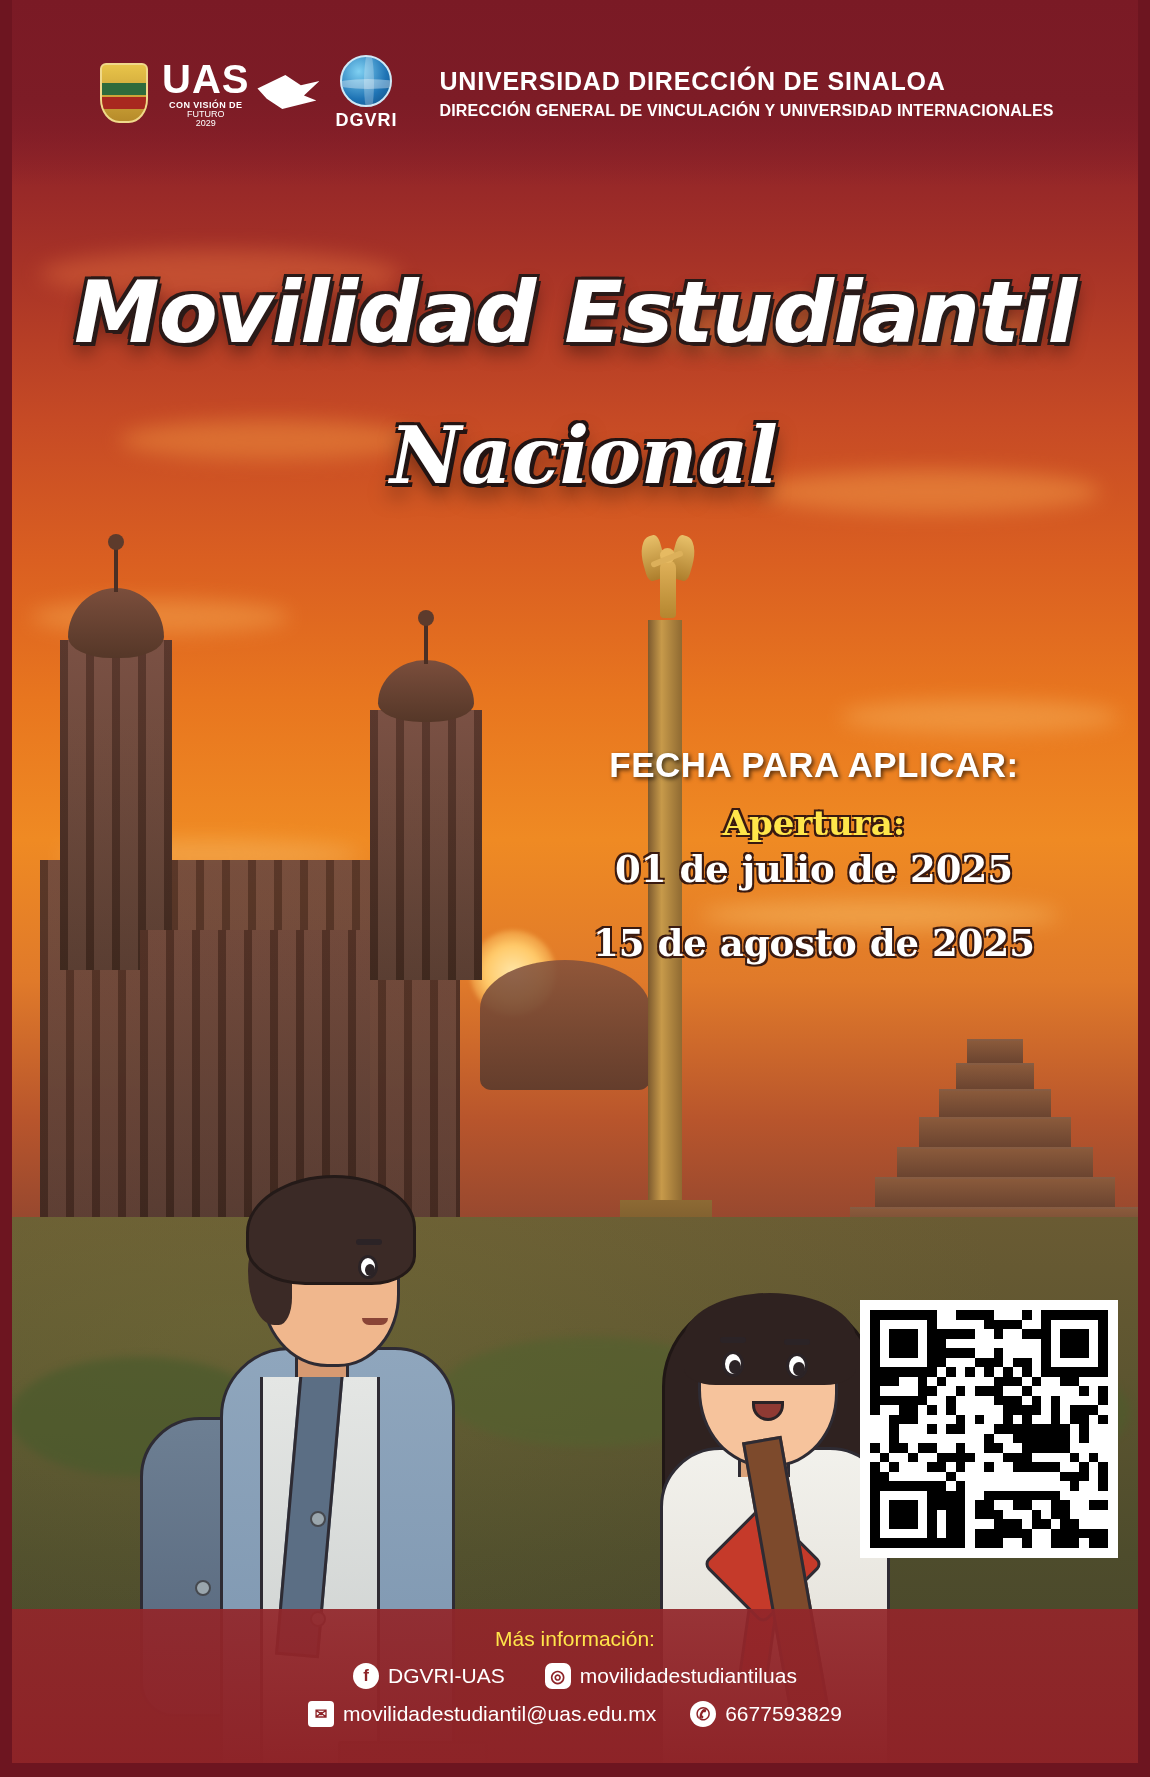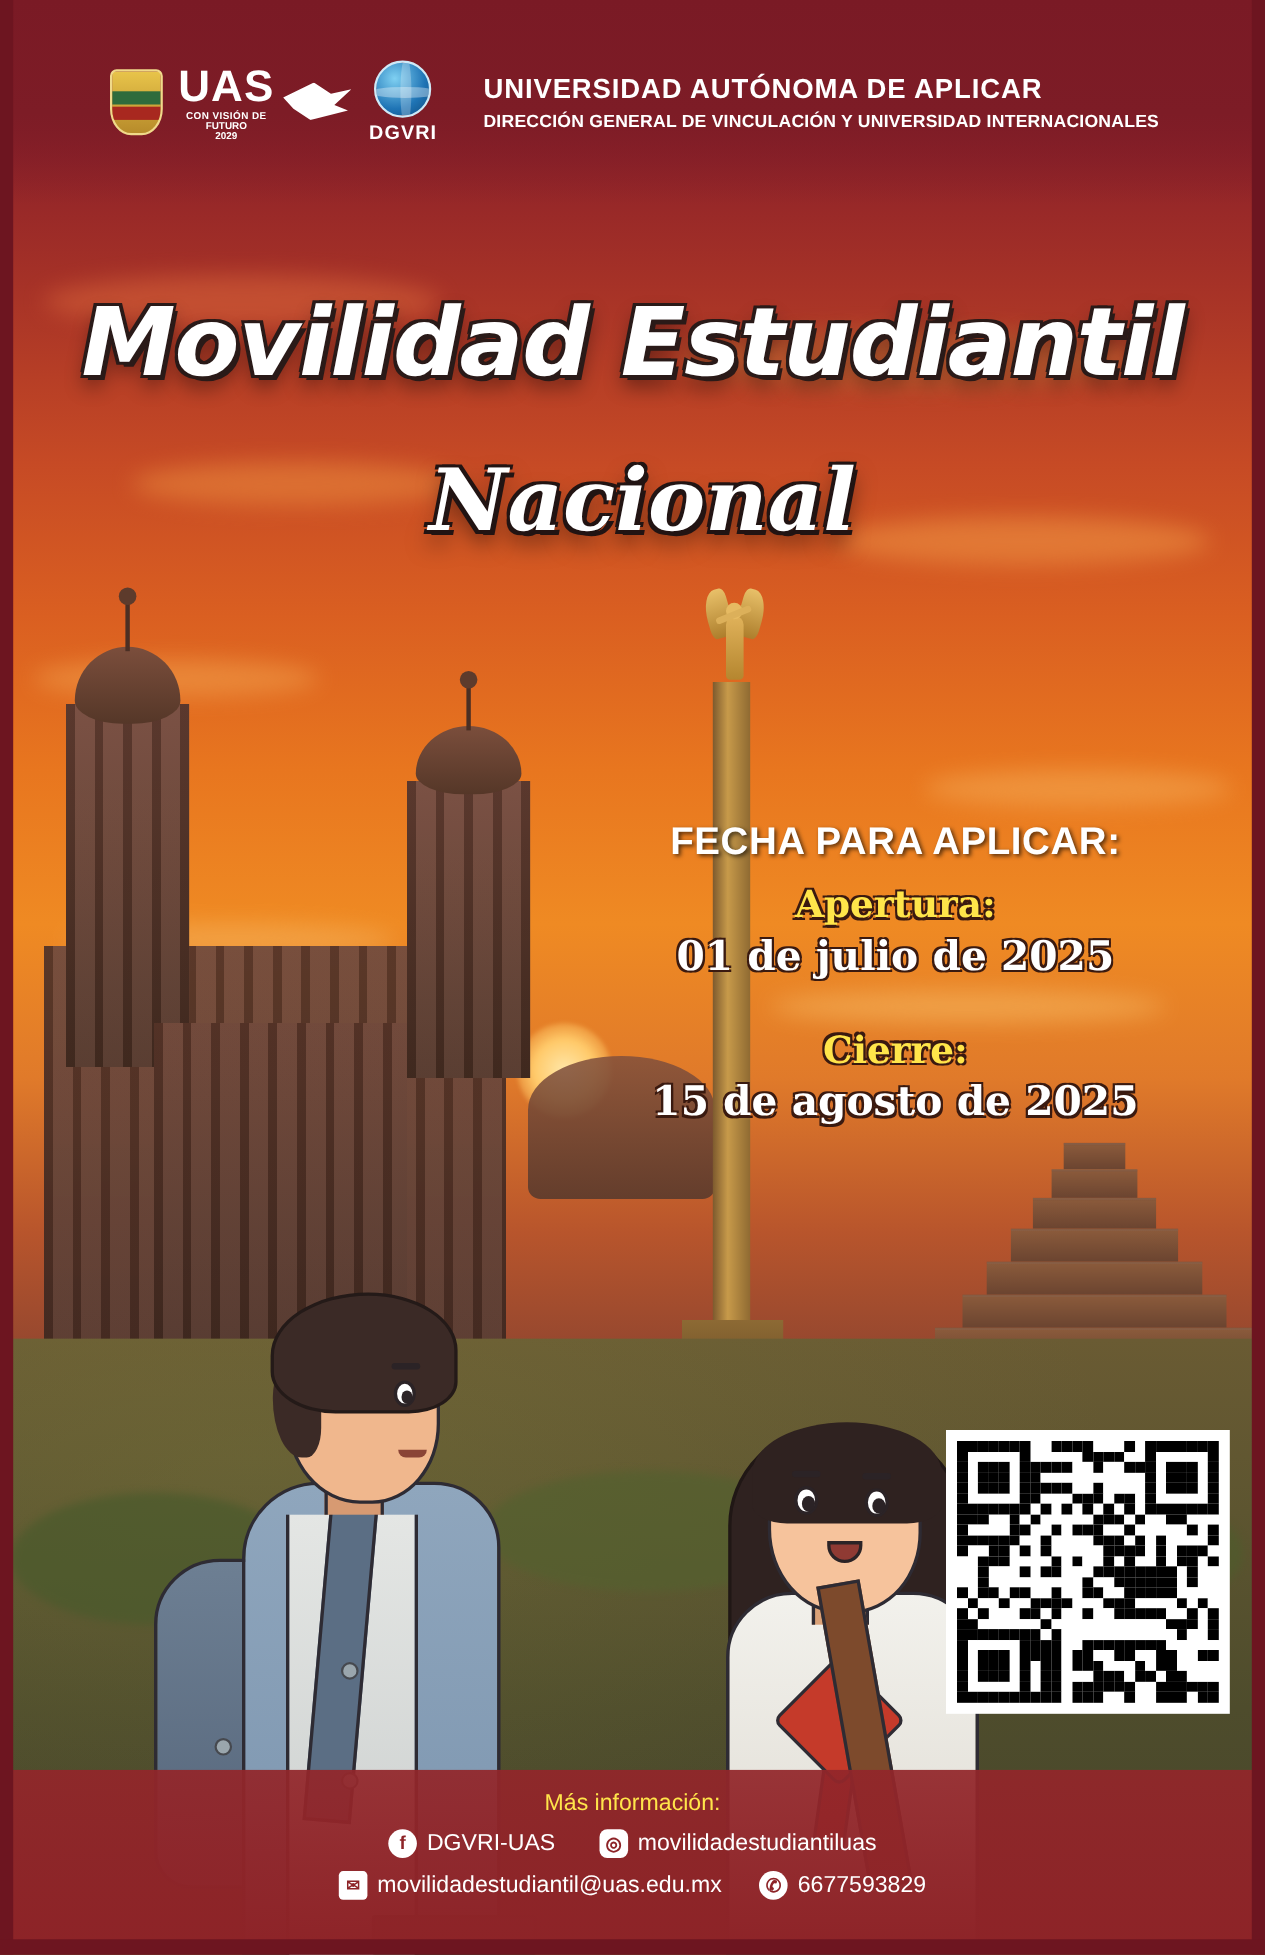--- a/index.html
+++ b/index.html
@@ -340,21 +340,21 @@
   }
   .logo-uas {
     color: #fff; line-height: 1; text-align: center;
   }
   .logo-uas .big {
     font-size: 40px; font-weight: bold; letter-spacing: 1px;
   }
   .logo-uas .small {
     font-size: 9px; font-weight: bold; letter-spacing: 0.4px; margin-top: 2px;
   }
-  .logo-uas .small2 { font-size: 9px; font-weight: bold; }
+  .logo-uas .small2 { font-size: 9px; font-weight: normal; }
   .uas-eagle {
     position: relative; width: 64px; height: 52px; margin-left: -6px;
   }
   .uas-eagle:before {
     content: ""; position: absolute; left: 0; top: 8px;
     width: 62px; height: 34px;
     background: #fff;
     clip-path: polygon(0% 40%, 45% 0%, 70% 30%, 100% 18%, 75% 60%, 95% 75%, 40% 100%, 15% 70%);
   }
   .logo-dgvri { text-align: center; color: #fff; }
@@ -613,34 +613,33 @@
         <div class="small2">FUTURO</div>
         <div class="small2">2029</div>
       </div>
       <div class="uas-eagle"></div>
       <div class="logo-dgvri">
         <div class="globe"></div>
         <div class="lbl">DGVRI</div>
       </div>
     </div>
     <div class="uni-text">
-      <div class="l1">UNIVERSIDAD AUTÓNOMA DE APLICAR</div>
+      <div class="l1">UNIVERSIDAD DIRECCIÓN DE SINALOA</div>
       <div class="l2">DIRECCIÓN GENERAL DE VINCULACIÓN Y UNIVERSIDAD INTERNACIONALES</div>
     </div>
   </div>
 
   <div class="title-main">Movilidad Estudiantil</div>
   <div class="title-script">Nacional</div>
 
   <div class="dates">
     <div class="heading">FECHA PARA APLICAR:</div>
     <div class="sub">Apertura:</div>
     <div class="val">01 de julio de 2025</div>
     <div class="gap"></div>
-    <div class="sub">Cierre:</div>
     <div class="val">15 de agosto de 2025</div>
   </div>
 
 
   <div class="qr">
     <div class="qr-grid" id="qrGrid">
         <i></i>
         <i></i>
         <i></i>
         <i></i>

